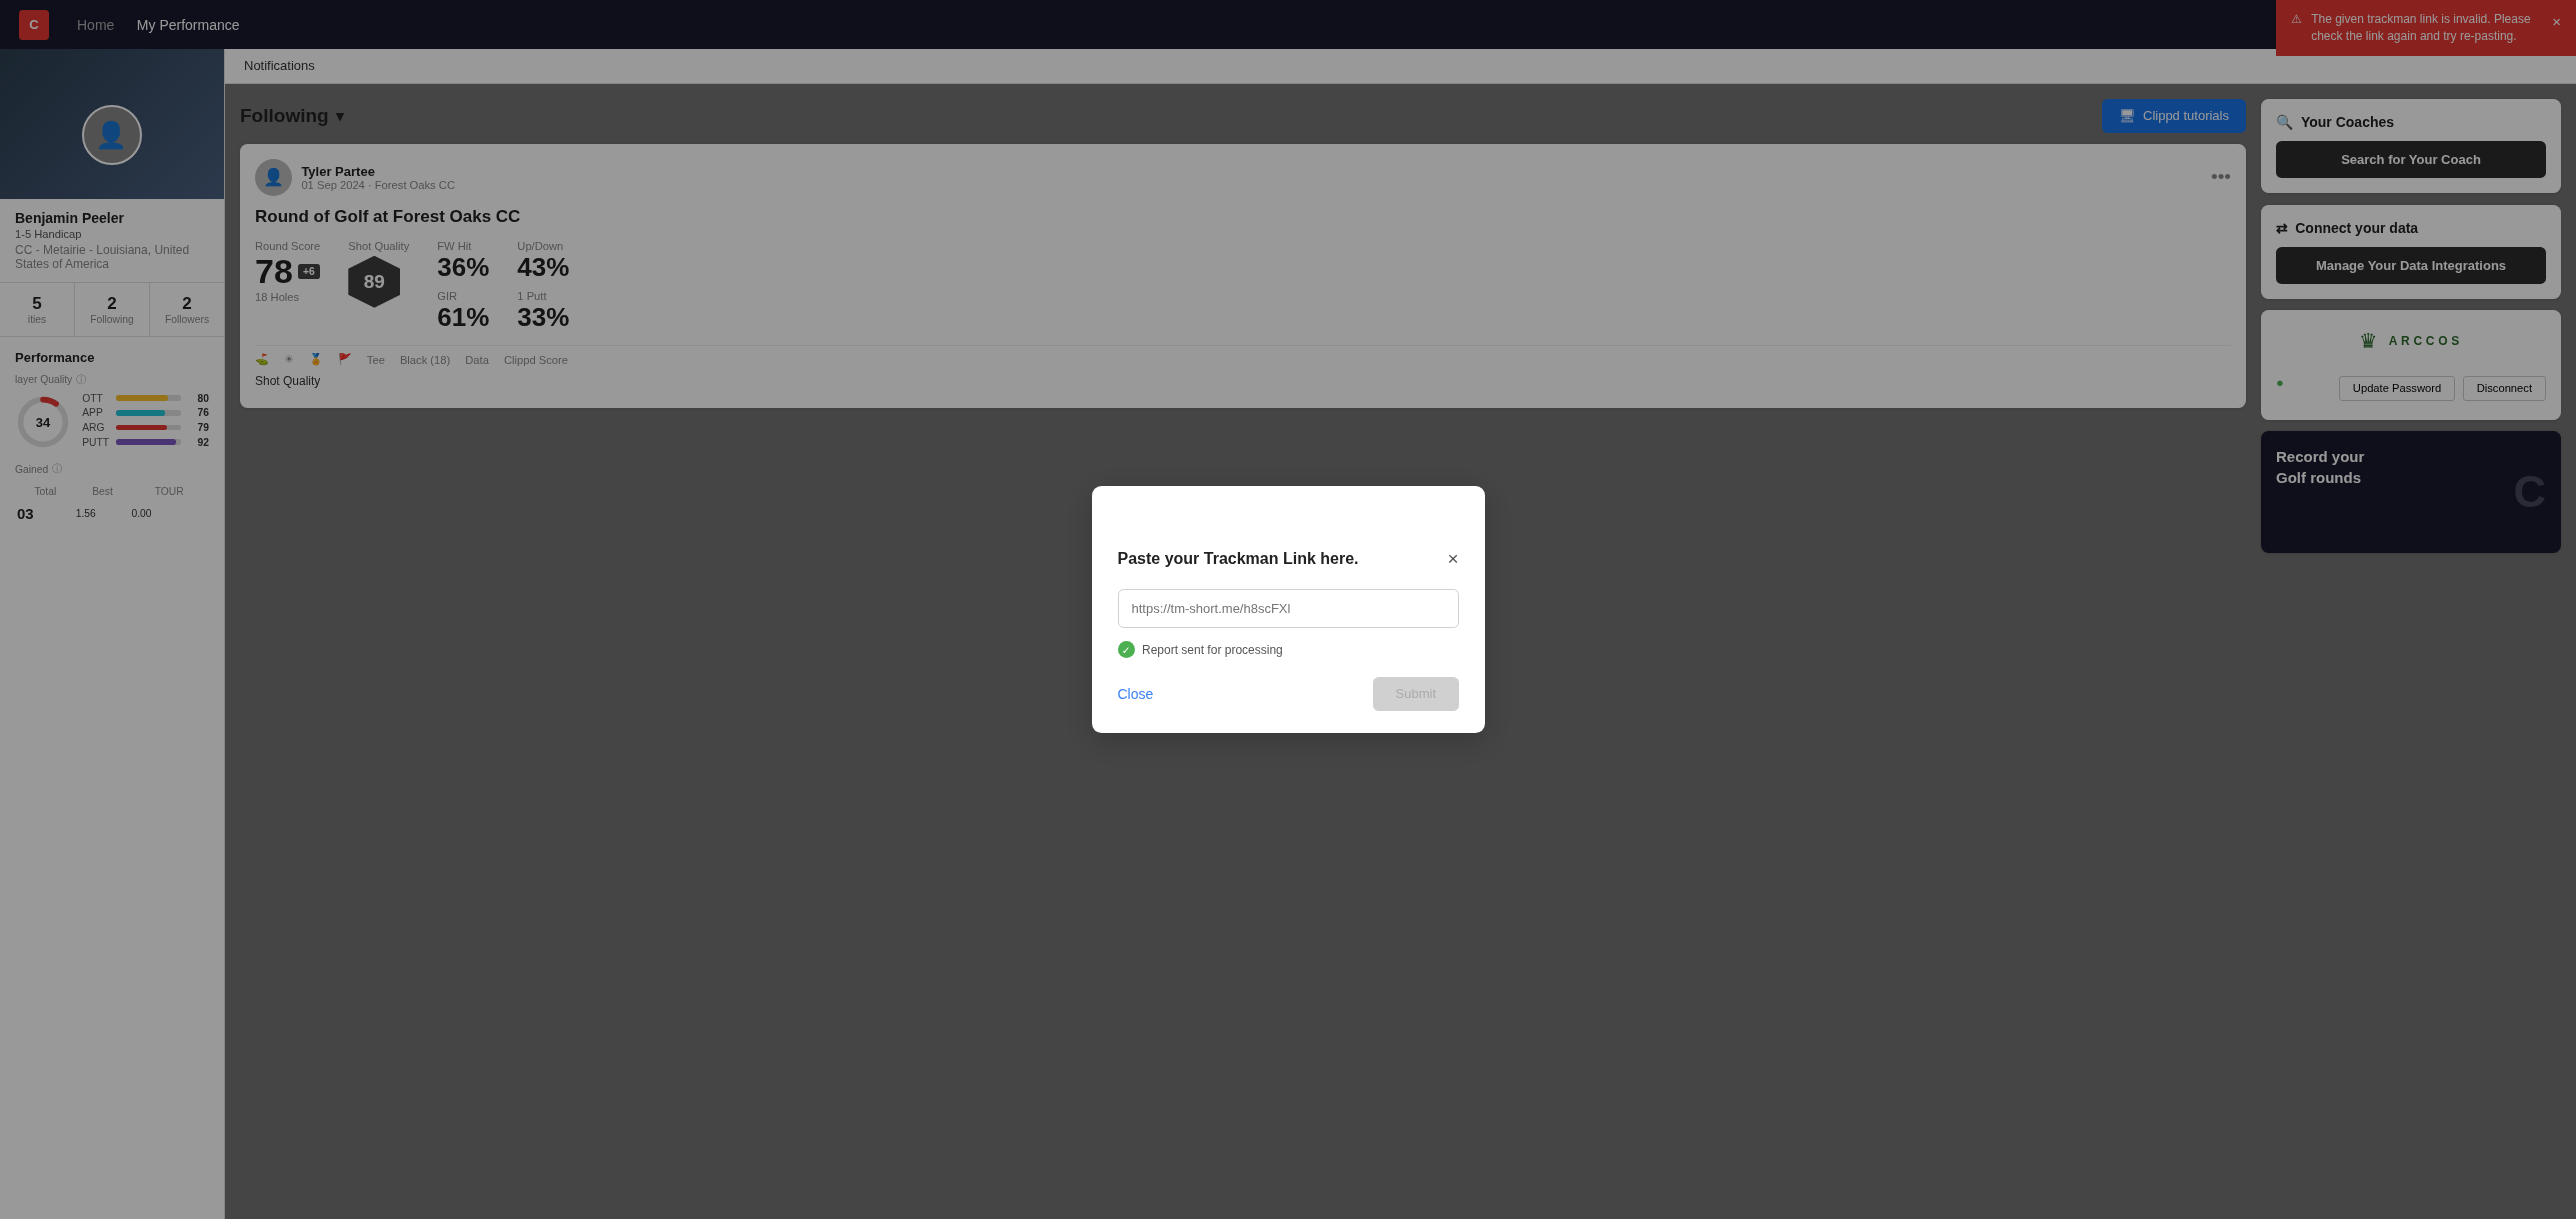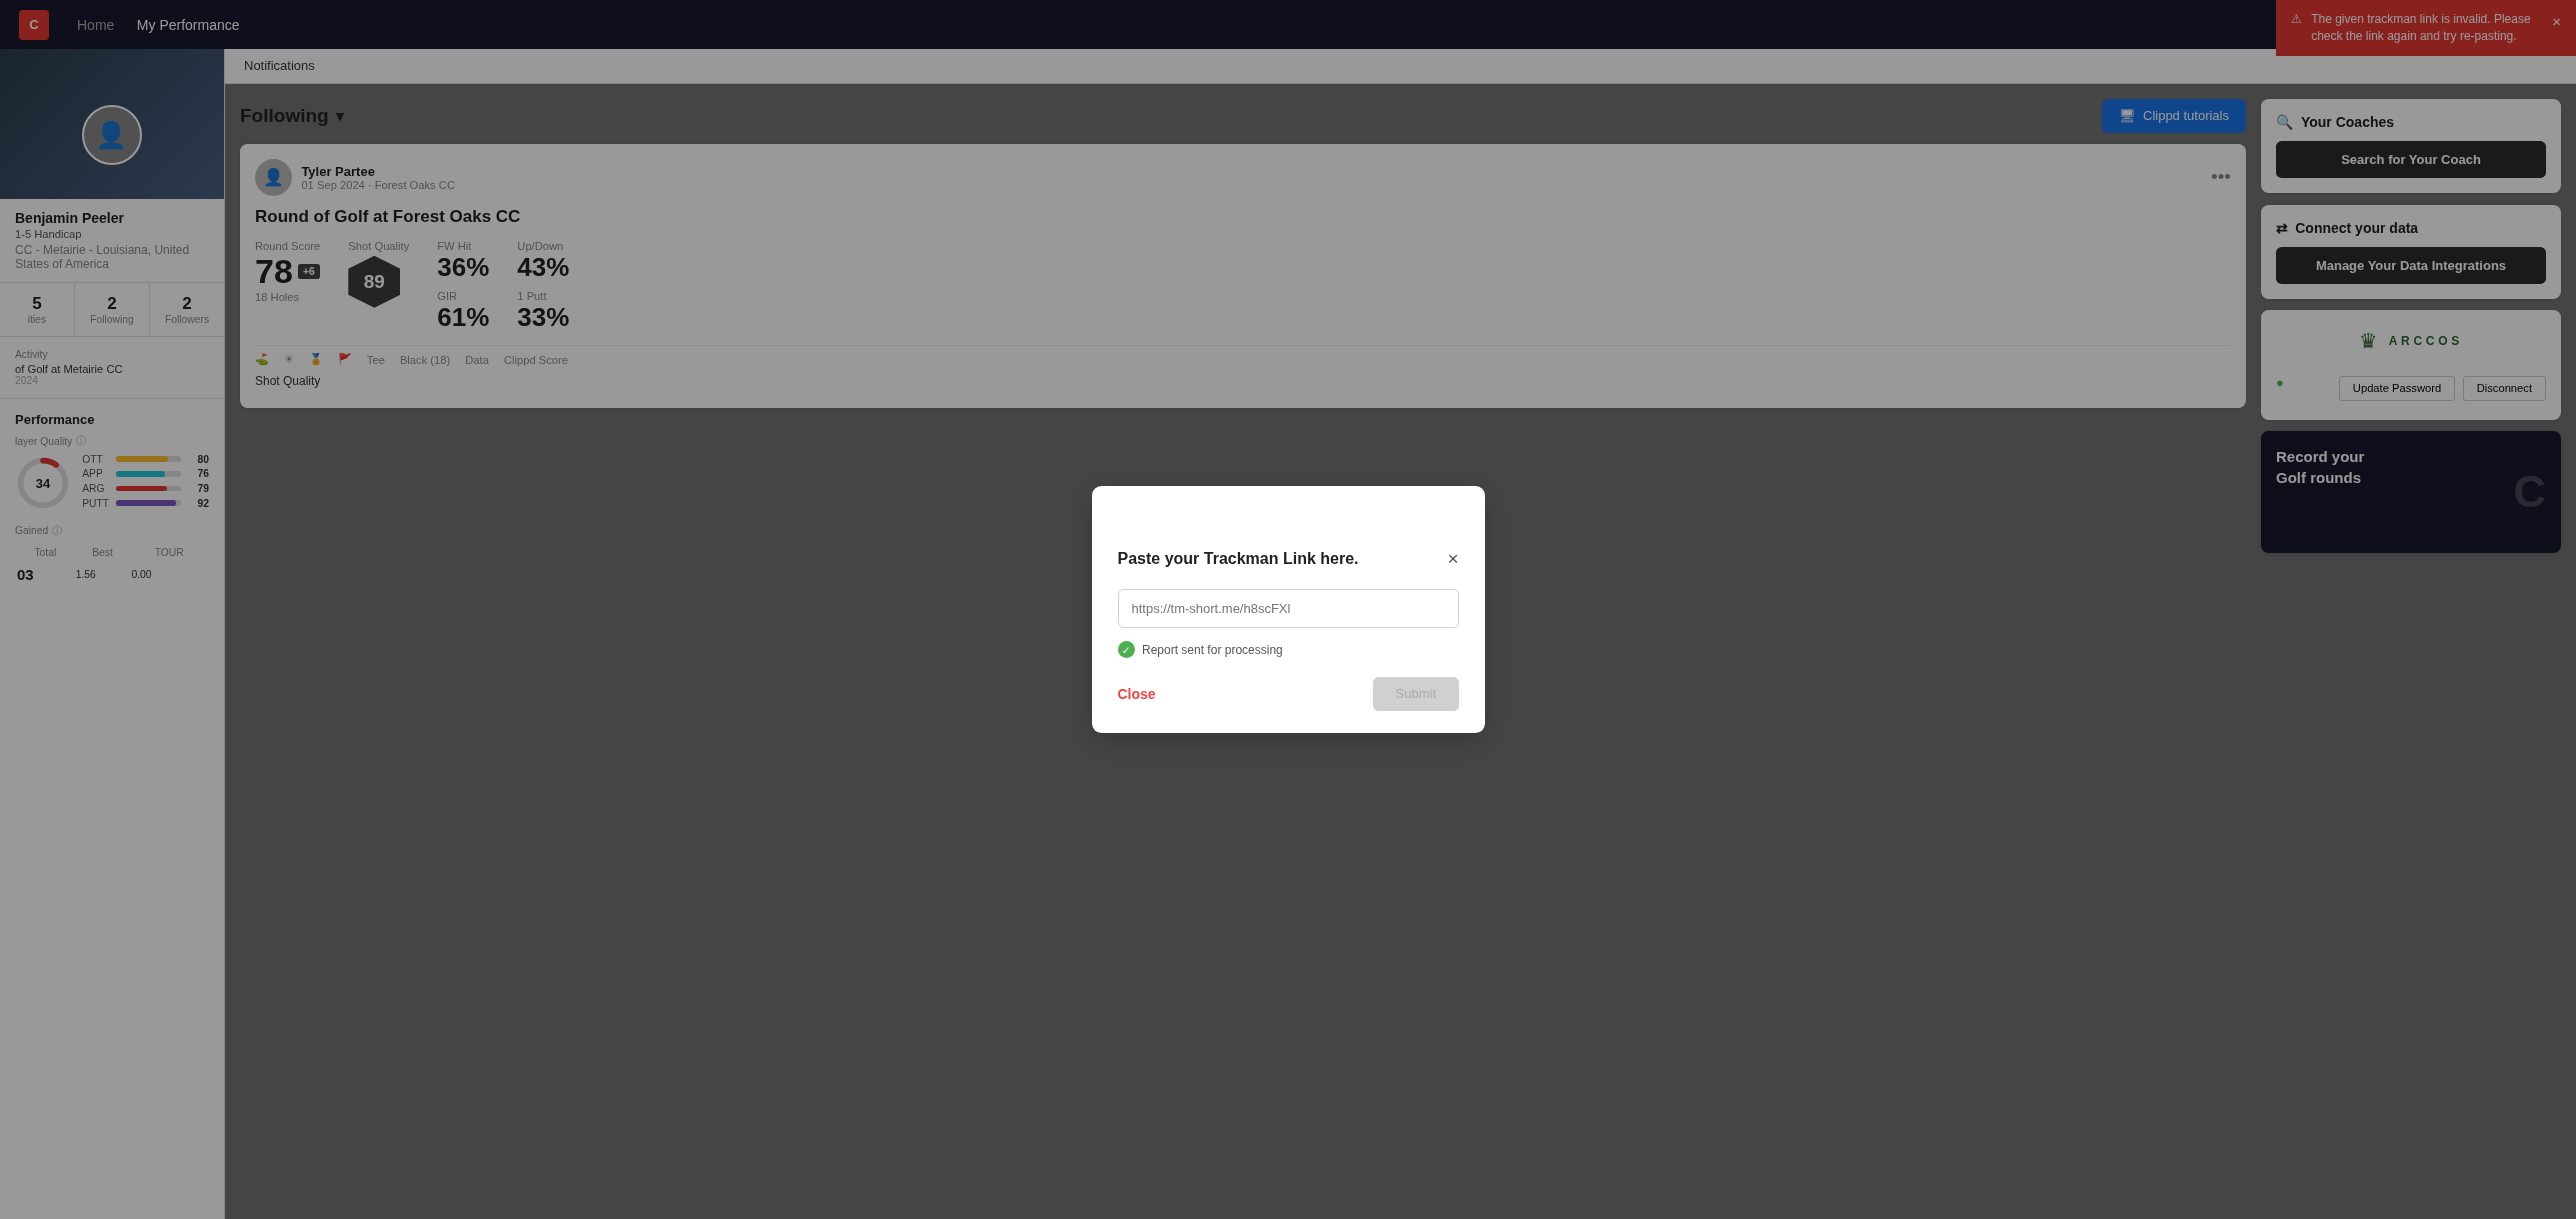--- a/index.html
+++ b/index.html
@@ -138,21 +138,21 @@
       background: white; border-radius: 9.4px; padding: 26px 26px 22.5px;
       width: 393px; max-width: 90vw; box-shadow: 0 7.5px 30px rgba(0,0,0,0.2);
     }
     .modal-header { display: flex; align-items: center; justify-content: space-between; margin-bottom: 19px; margin-top: 36px; }
     .modal-title { font-size: 16px; font-weight: 600; color: #222; }
     .modal-close { background: none; border: none; font-size: 19px; cursor: pointer; color: #555; }
     .modal-input { width: 100%; border: 1.4px solid #d0d0d0; border-radius: 5.6px; padding: 11.2px 13px; font-size: 13px; color: #aaa; outline: none; margin-bottom: 13px; }
     .modal-success { display: flex; align-items: center; gap: 7.5px; font-size: 12px; color: #555; margin-bottom: 19px; }
     .success-icon { width: 17px; height: 17px; background: #4caf50; border-radius: 50%; color: white; display: flex; align-items: center; justify-content: center; font-size: 10.3px; flex-shrink: 0; }
     .modal-actions { display: flex; justify-content: space-between; align-items: center; }
-    .modal-close-btn { background: none; border: none; font-size: 14px; font-weight: 700; color: #ef4444; cursor: pointer; }
+    .modal-close-btn { background: none; border: none; font-size: 14px; font-weight: 400; color: #3b82f6; cursor: pointer; }
     .modal-submit-btn { background: #d0d0d0; color: #aaa; border: none; padding: 9.4px 22.5px; border-radius: 5.6px; font-size: 13px; cursor: not-allowed; }
 
     
     .gained-section { padding: 0 15px 11.2px; }
     .gained-header { display: flex; align-items: center; gap: 3.7px; font-size: 10.3px; color: #888; margin-bottom: 7.5px; }
     .gained-table { width: 100%; font-size: 10.3px; }
     .gained-table th { color: #888; font-weight: normal; padding-bottom: 3.7px; }
     .gained-table td { color: #333; padding: 1.9px 0; }
   </style>
 </head>
@@ -200,25 +200,20 @@
       </div>
       <div class="sidebar-stat">
         <div class="sidebar-stat-val">2</div>
         <div class="sidebar-stat-lbl">Following</div>
       </div>
       <div class="sidebar-stat">
         <div class="sidebar-stat-val">2</div>
         <div class="sidebar-stat-lbl">Followers</div>
       </div>
     </div>
-    <div class="sidebar-activity">
-      <div class="sidebar-activity-title">Activity</div>
-      <div class="sidebar-activity-val">of Golf at Metairie CC</div>
-      <div class="sidebar-activity-date">2024</div>
-    </div>
     <div class="sidebar-section-title">Performance</div>
 
     <div class="sidebar-player-quality">
       <div class="sidebar-pq-label">
         <span>layer Quality</span>
         <span style="color:#aaa">ⓘ</span>
       </div>
       <div style="display:flex; align-items:center; gap:11.2px;">
         <div style="position:relative; width:56px; height:56px;">
           <svg width="56" height="56" viewBox="0 0 60 60">

